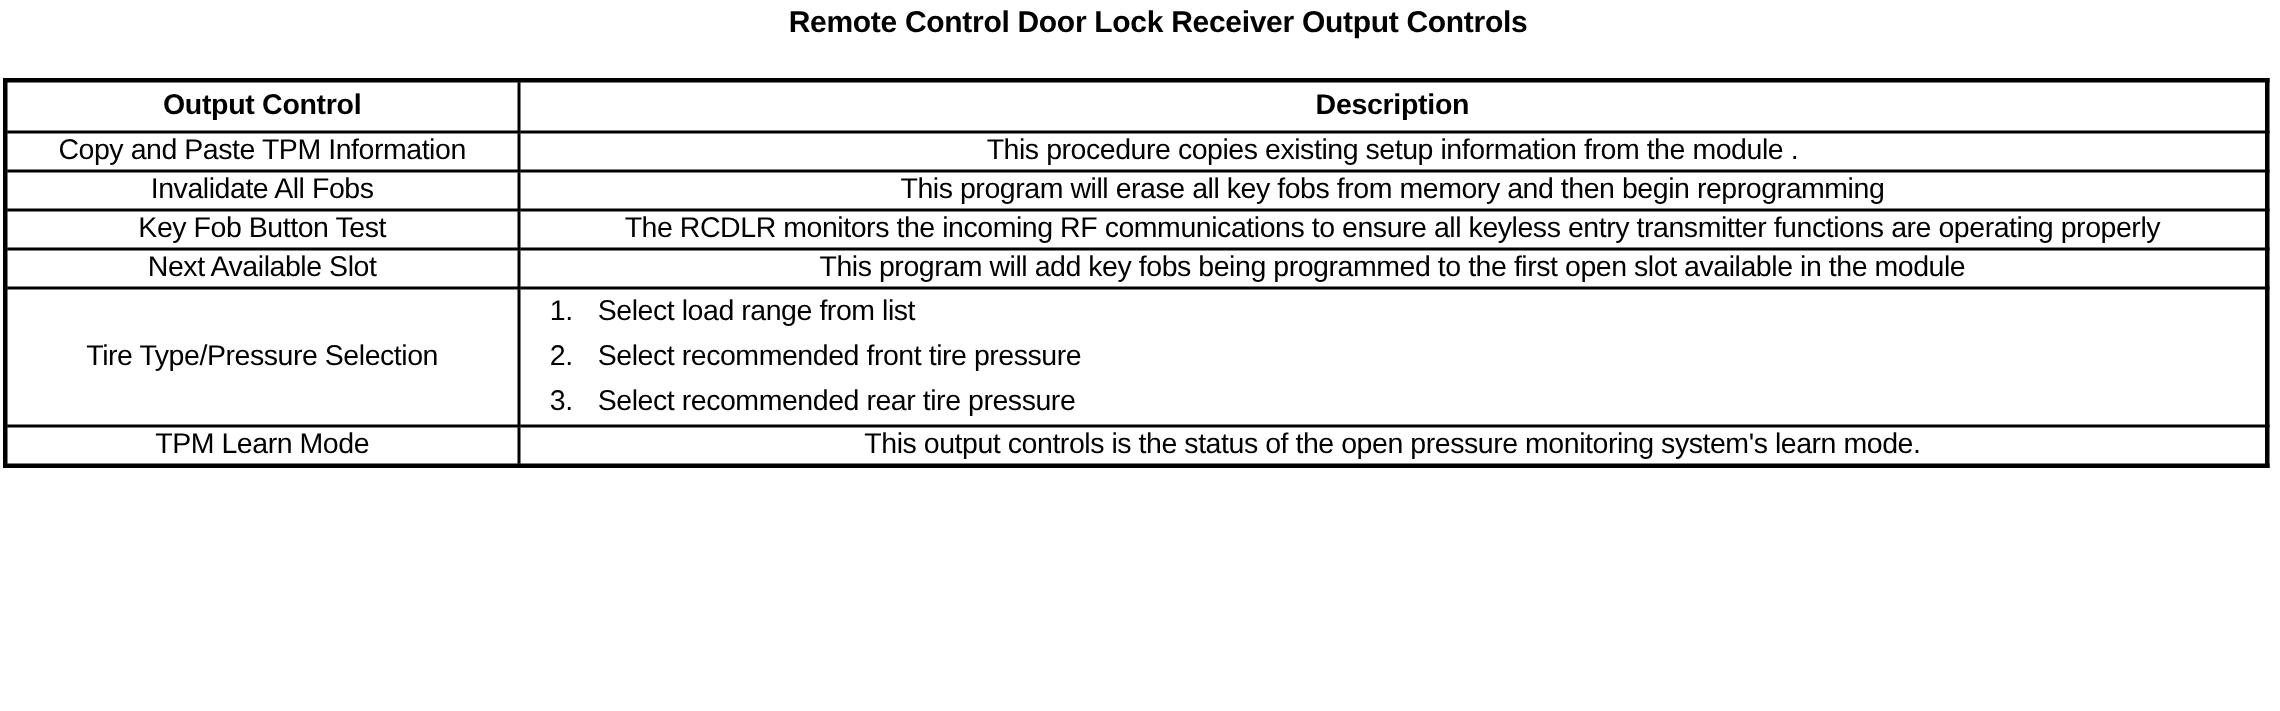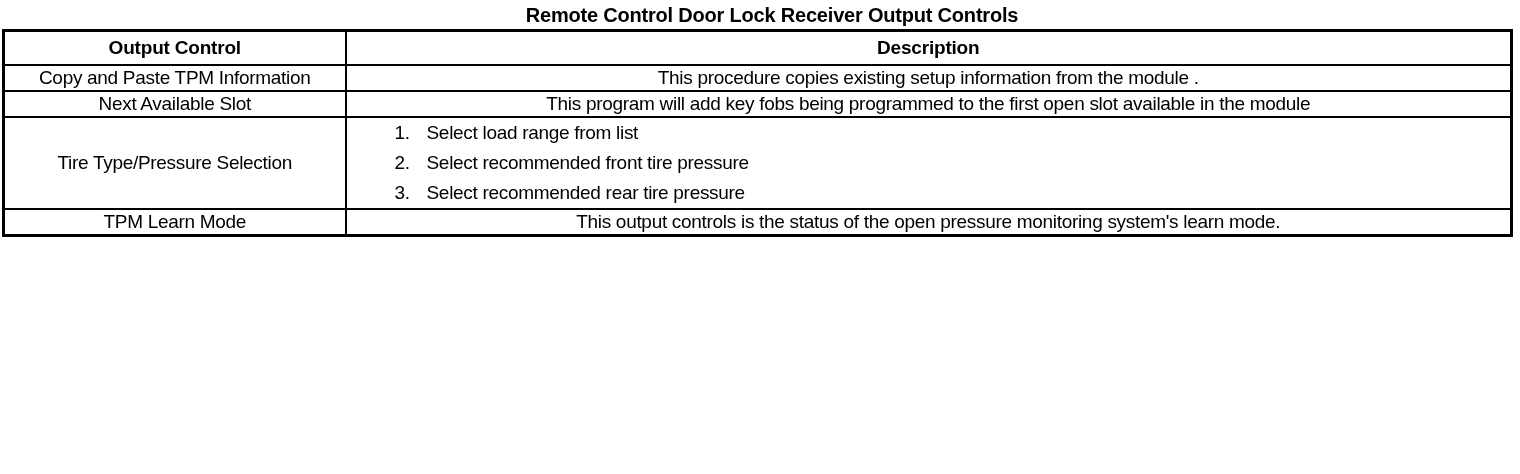--- a/index.html
+++ b/index.html
@@ -28,21 +28,21 @@
     text-align: center;
     font-size: 20px;
     font-weight: bold;
     letter-spacing: -0.2px;
     line-height: 26px;
     white-space: nowrap;
     padding-left: 12px;
   }
   .table-wrap {
     position: absolute;
-    top: 29px;
+    top: 52px;
     left: 2px;
     width: 1508px;
   }
   table.grid {
     border-collapse: collapse;
     width: 1508px;
     table-layout: fixed;
     border: 3px solid #000000;
   }
   table.grid td, table.grid th {
@@ -70,21 +70,21 @@
     letter-spacing: -0.3px;
     line-height: 24px;
     padding: 5px 4px 5px 7px;
   }
   td.cell.mid { vertical-align: middle; }
   td.desc { padding-left: 9px; }
   .celltext { display: block; text-align: center; }
 
   ol.steps {
     margin: 0;
-    padding: 0 0 0 80px;
+    padding: 0 0 0 52px;
     list-style: none;
     counter-reset: step;
   }
   ol.steps li {
     counter-increment: step;
     position: relative;
     font-size: 19px;
     letter-spacing: -0.3px;
     line-height: 30px;
   }
@@ -118,21 +118,37 @@
       <tbody>
         <tr>
           <td class="cell">
             <span class="celltext">Copy and Paste TPM Information</span>
           </td>
           <td class="cell desc">
             <span class="celltext">This procedure copies existing setup information from the module .</span>
           </td>
         </tr>
 
+        <tr>
+          <td class="cell">
+            <span class="celltext">Invalidate All Fobs</span>
+          </td>
+          <td class="cell desc">
+            <span class="celltext">This program will erase all key fobs from memory and then begin reprogramming</span>
+          </td>
+        </tr>
 
+        <tr>
+          <td class="cell mid">
+            <span class="celltext">Key Fob Button Test</span>
+          </td>
+          <td class="cell desc">
+            <span class="celltext">The RCDLR monitors the incoming RF communications to ensure all keyless entry transmitter functions are operating properly</span>
+          </td>
+        </tr>
 
         <tr>
           <td class="cell">
             <span class="celltext">Next Available Slot</span>
           </td>
           <td class="cell desc">
             <span class="celltext">This program will add key fobs being programmed to the first open slot available in the module</span>
           </td>
         </tr>
 

